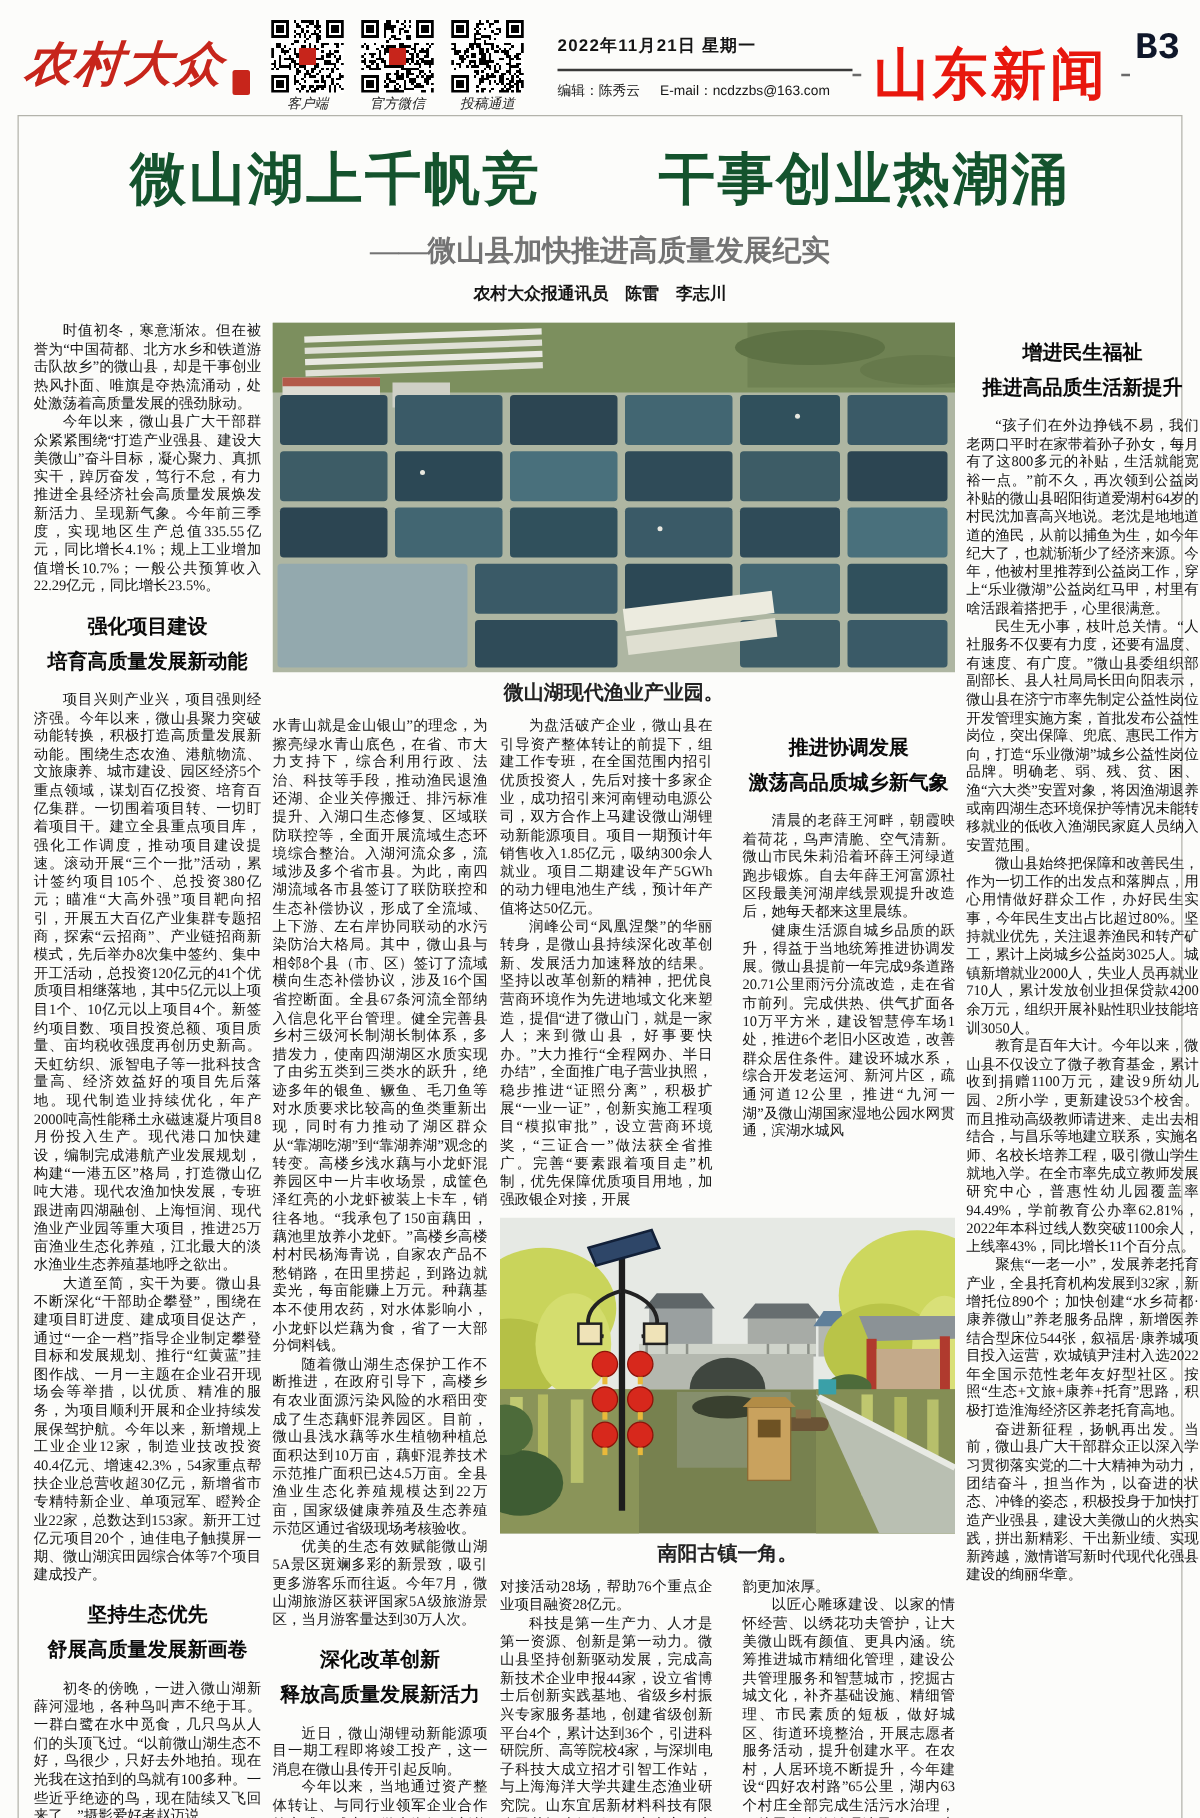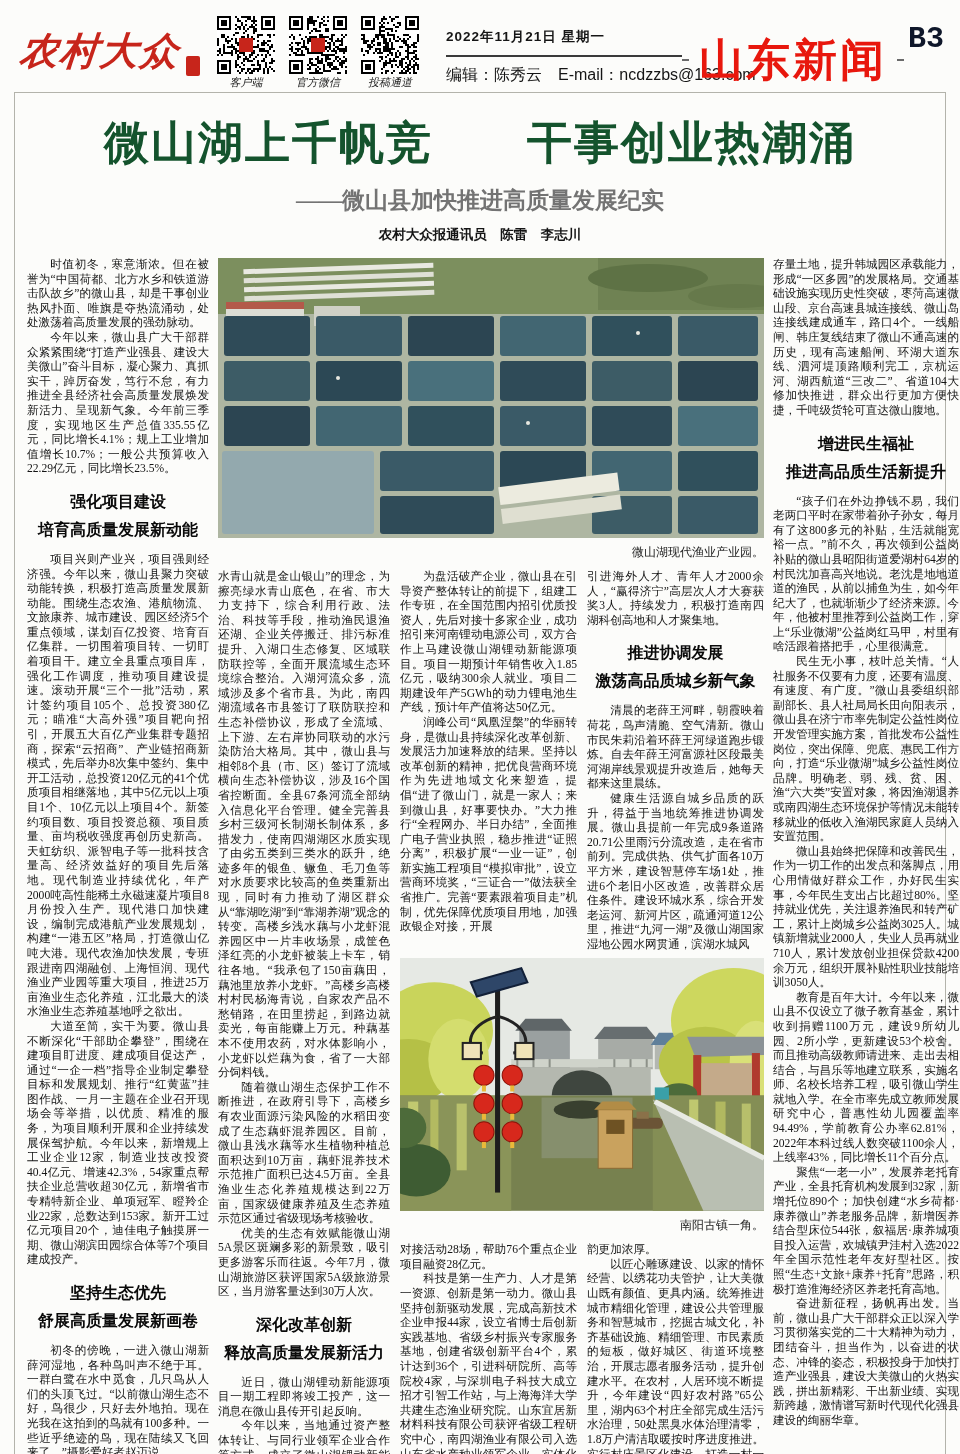--- a/index.html
+++ b/index.html
@@ -9,46 +9,46 @@
   .logo-wrap{display:flex;align-items:flex-start;}
   .paper-logo{font-family:"DejaVu Serif",serif;font-weight:900;font-style:italic;color:#c7251b;font-size:38px;line-height:1.1;transform:skewX(-5deg);letter-spacing:2px;margin-top:14px;white-space:nowrap;}
   .logo-seal{width:14px;height:20px;background:#c7251b;margin:40px 0 0 6px;border-radius:2px;}
   .qr-group{display:flex;gap:12px;margin-left:16px;}
   .qr{width:60px;text-align:center;}
   .qr svg{width:58px;height:58px;background:#fff;display:block;margin:0 auto;}
   .qr-label{font-size:11px;font-style:italic;margin-top:1px;color:#222;}
   .meta{margin-left:26px;padding-top:12px;width:236px;flex:none;}
   .date-line{font-size:13.5px;font-weight:bold;font-family:"Liberation Sans",sans-serif;letter-spacing:1px;}
   .meta-rule{border:none;border-top:2px solid #3a3a3a;margin:9px 0 8px;}
-  .editor-line{font-size:16px;font-family:"Liberation Sans",sans-serif;display:flex;gap:16px;white-space:nowrap;align-items:flex-end;}
+  .editor-line{font-size:11px;font-family:"Liberation Sans",sans-serif;display:flex;gap:16px;white-space:nowrap;align-items:flex-end;}
   .title-area{flex:1;position:relative;padding-top:22px;}
   .section-row{display:flex;align-items:center;margin-right:40px;}
   .rule-seg{flex:1;height:2px;background:#6a6a6a;}
   .section-title{color:#e8170d;font-size:44px;font-weight:900;margin:0 10px;font-family:"Liberation Sans",sans-serif;letter-spacing:3px;line-height:1;white-space:nowrap;}
   .page-no{position:absolute;top:6px;right:0;font-size:30px;font-weight:900;font-family:Liberation Mono, monospace;color:#0f172a;}
   
   .article-box{margin:0 14px 8px;border:1px solid #b3b3ab;padding:12px 12px 16px;background:#fcfcfa;}
   .headline{text-align:center;font-family:"Liberation Sans",sans-serif;font-weight:900;font-size:45px;letter-spacing:2px;margin:8px 0 12px;color:#14532d;white-space:nowrap;}
   .subtitle{text-align:center;font-size:23px;font-weight:700;margin:2px 0 10px;color:#737373;}
   .byline{text-align:center;font-size:13.5px;font-weight:bold;font-family:"Liberation Sans",sans-serif;margin-bottom:14px;}
   .body-grid{display:flex;gap:9px;}
   .colA{width:182px;flex:none;}
   .mid{width:546px;flex:none;}
   .colE{width:186px;flex:none;}
   .col-text{font-size:11.6px;line-height:1.26;text-align:justify;color:#141414;}
   .col-text p{margin:0;text-indent:2em;}
   .col-text p.noind{text-indent:0;}
   h3.sec{ text-align:center;font-size:16px;font-family:"Liberation Sans",sans-serif;font-weight:800;margin:11px 0 9px;line-height:1.75;color:#0a0a0a;}
   h3.sec span{display:block;}
   .photo-frame svg{display:block;width:100%;}
-  .caption{font-size:12px;text-align:right;margin:6px 0 9px;color:#222;}
+  .caption{font-size:16px;text-align:center;margin:6px 0 9px;color:#222;font-weight:bold;}
   .mid-cols{display:flex;gap:10px;}
   .c2{width:172px;flex:none;}
   .c34{flex:1;min-width:0;}
-  .row2{display:flex;gap:10px;}
+  .row2{display:flex;gap:24px;}
   .row2>div{flex:1;min-width:0;}
   .photo2-wrap{margin-top:6px;}
 </style>
 </head>
 <body>
 
 <div class="page">
 
   <header class="masthead">
     <div class="logo-wrap">
@@ -963,21 +963,20 @@
             <p>今年以来，当地通过资产整体转让、与同行业领军企业合作等方式，成立了微山湖锂动新能源公司，为破产的山东润峰集团新能源科技有限公司“躯壳”植入了新的生命力。新公司投产在即，已与东风汽车集团有限公司建立战略合作关系，为其电动机车、电动轿车、矿用电源提供安全高效动力锂电池。</p>
           </div>
 
           <div class="c34">
             <div class="row2">
               <div class="col-text">
                 <p>为盘活破产企业，微山县在引导资产整体转让的前提下，组建工作专班，在全国范围内招引优质投资人，先后对接十多家企业，成功招引来河南锂动电源公司，双方合作上马建设微山湖锂动新能源项目。项目一期预计年销售收入1.85亿元，吸纳300余人就业。项目二期建设年产5GWh的动力锂电池生产线，预计年产值将达50亿元。</p>
                 <p>润峰公司“凤凰涅槃”的华丽转身，是微山县持续深化改革创新、发展活力加速释放的结果。坚持以改革创新的精神，把优良营商环境作为先进地域文化来塑造，提倡“进了微山门，就是一家人；来到微山县，好事要快办。”大力推行“全程网办、半日办结”，全面推广电子营业执照，稳步推进“证照分离”，积极扩展“一业一证”，创新实施工程项目“模拟审批”，设立营商环境奖，“三证合一”做法获全省推广。完善“要素跟着项目走”机制，优先保障优质项目用地，加强政银企对接，开展</p>
               </div>
               <div class="col-text">
-                <p class="noind">引进海外人才、青年人才2000余人，“赢得济宁”高层次人才大赛获奖3人。持续发力，积极打造南四湖科创高地和人才聚集地。</p>
                 <h3 class="sec">
                     <span>推进协调发展</span>
                     <span>激荡高品质城乡新气象</span>
                   </h3>
                 <p>清晨的老薛王河畔，朝霞映着荷花，鸟声清脆、空气清新。微山市民朱莉沿着环薛王河绿道跑步锻炼。自去年薛王河富源社区段最美河湖岸线景观提升改造后，她每天都来这里晨练。</p>
                 <p>健康生活源自城乡品质的跃升，得益于当地统筹推进协调发展。微山县提前一年完成9条道路20.71公里雨污分流改造，走在省市前列。完成供热、供气扩面各10万平方米，建设智慧停车场1处，推进6个老旧小区改造，改善群众居住条件。建设环城水系，综合开发老运河、新河片区，疏通河道12公里，推进“九河一湖”及微山湖国家湿地公园水网贯通，滨湖水城风</p>
               </div>
             </div>
 
             <div class="photo2-wrap photo-frame">
@@ -1067,21 +1066,20 @@
                 <p class="noind">韵更加浓厚。</p>
                 <p>以匠心雕琢建设、以家的情怀经营、以绣花功夫管护，让大美微山既有颜值、更具内涵。统筹推进城市精细化管理，建设公共管理服务和智慧城市，挖掘古城文化，补齐基础设施、精细管理、市民素质的短板，做好城区、街道环境整治，开展志愿者服务活动，提升创建水平。在农村，人居环境不断提升，今年建设“四好农村路”65公里，湖内63个村庄全部完成生活污水治理，50处黑臭水体治理清零，1.8万户清洁取暖按时序进度推进。实行村庄景区化建设，打造一村一特色，建成16个省级美丽乡村。</p>
 
               </div>
             </div>
           </div>
         </div>
       </div>
 
       <div class="colE col-text">
-        <p class="noind">存量土地，提升韩城园区承载能力，形成“一区多园”的发展格局。交通基础设施实现历史性突破，枣菏高速微山段、京台高速县城连接线、微山岛连接线建成通车，路口4个。一线船闸、韩庄复线结束了微山不通高速的历史，现有高速船闸、环湖大道东线、泗河堤顶路顺利完工，京杭运河、湖西航道“三改二”、省道104大修加快推进，群众出行更加方便快捷，千吨级货轮可直达微山腹地。</p>
         <h3 class="sec">
             <span>增进民生福祉</span>
             <span>推进高品质生活新提升</span>
           </h3>
         <p>“孩子们在外边挣钱不易，我们老两口平时在家带着孙子孙女，每月有了这800多元的补贴，生活就能宽裕一点。”前不久，再次领到公益岗补贴的微山县昭阳街道爱湖村64岁的村民沈加喜高兴地说。老沈是地地道道的渔民，从前以捕鱼为生，如今年纪大了，也就渐渐少了经济来源。今年，他被村里推荐到公益岗工作，穿上“乐业微湖”公益岗红马甲，村里有啥活跟着搭把手，心里很满意。</p>
         <p>民生无小事，枝叶总关情。“人社服务不仅要有力度，还要有温度、有速度、有广度。”微山县委组织部副部长、县人社局局长田向阳表示，微山县在济宁市率先制定公益性岗位开发管理实施方案，首批发布公益性岗位，突出保障、兜底、惠民工作方向，打造“乐业微湖”城乡公益性岗位品牌。明确老、弱、残、贫、困、渔“六大类”安置对象，将因渔湖退养或南四湖生态环境保护等情况未能转移就业的低收入渔湖民家庭人员纳入安置范围。</p>
         <p>微山县始终把保障和改善民生，作为一切工作的出发点和落脚点，用心用情做好群众工作，办好民生实事，今年民生支出占比超过80%。坚持就业优先，关注退养渔民和转产矿工，累计上岗城乡公益岗3025人。城镇新增就业2000人，失业人员再就业710人，累计发放创业担保贷款4200余万元，组织开展补贴性职业技能培训3050人。</p>
         <p>教育是百年大计。今年以来，微山县不仅设立了微子教育基金，累计收到捐赠1100万元，建设9所幼儿园、2所小学，更新建设53个校舍。而且推动高级教师请进来、走出去相结合，与昌乐等地建立联系，实施名师、名校长培养工程，吸引微山学生就地入学。在全市率先成立教师发展研究中心，普惠性幼儿园覆盖率94.49%，学前教育公办率62.81%，2022年本科过线人数突破1100余人，上线率43%，同比增长11个百分点。</p>
         <p>聚焦“一老一小”，发展养老托育产业，全县托育机构发展到32家，新增托位890个；加快创建“水乡荷都·康养微山”养老服务品牌，新增医养结合型床位544张，叙福居·康养城项目投入运营，欢城镇尹洼村入选2022年全国示范性老年友好型社区。按照“生态+文旅+康养+托育”思路，积极打造淮海经济区养老托育高地。</p>
         <p>奋进新征程，扬帆再出发。当前，微山县广大干部群众正以深入学习贯彻落实党的二十大精神为动力，团结奋斗，担当作为，以奋进的状态、冲锋的姿态，积极投身于加快打造产业强县，建设大美微山的火热实践，拼出新精彩、干出新业绩、实现新跨越，激情谱写新时代现代化强县建设的绚丽华章。</p>

